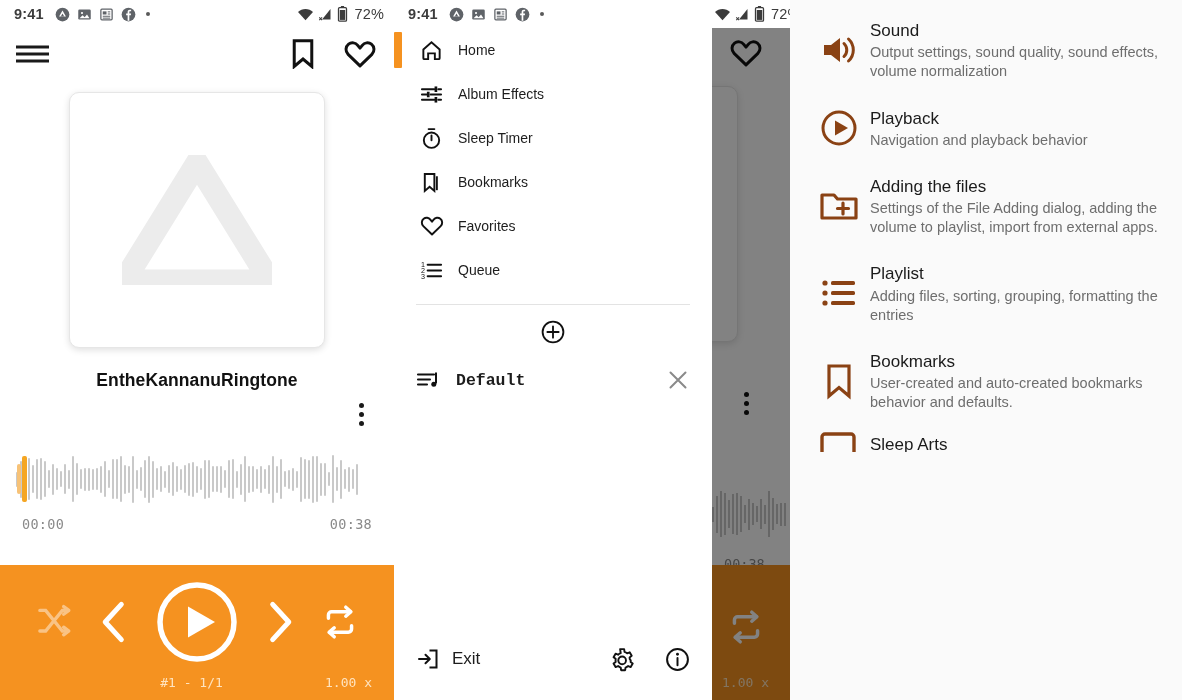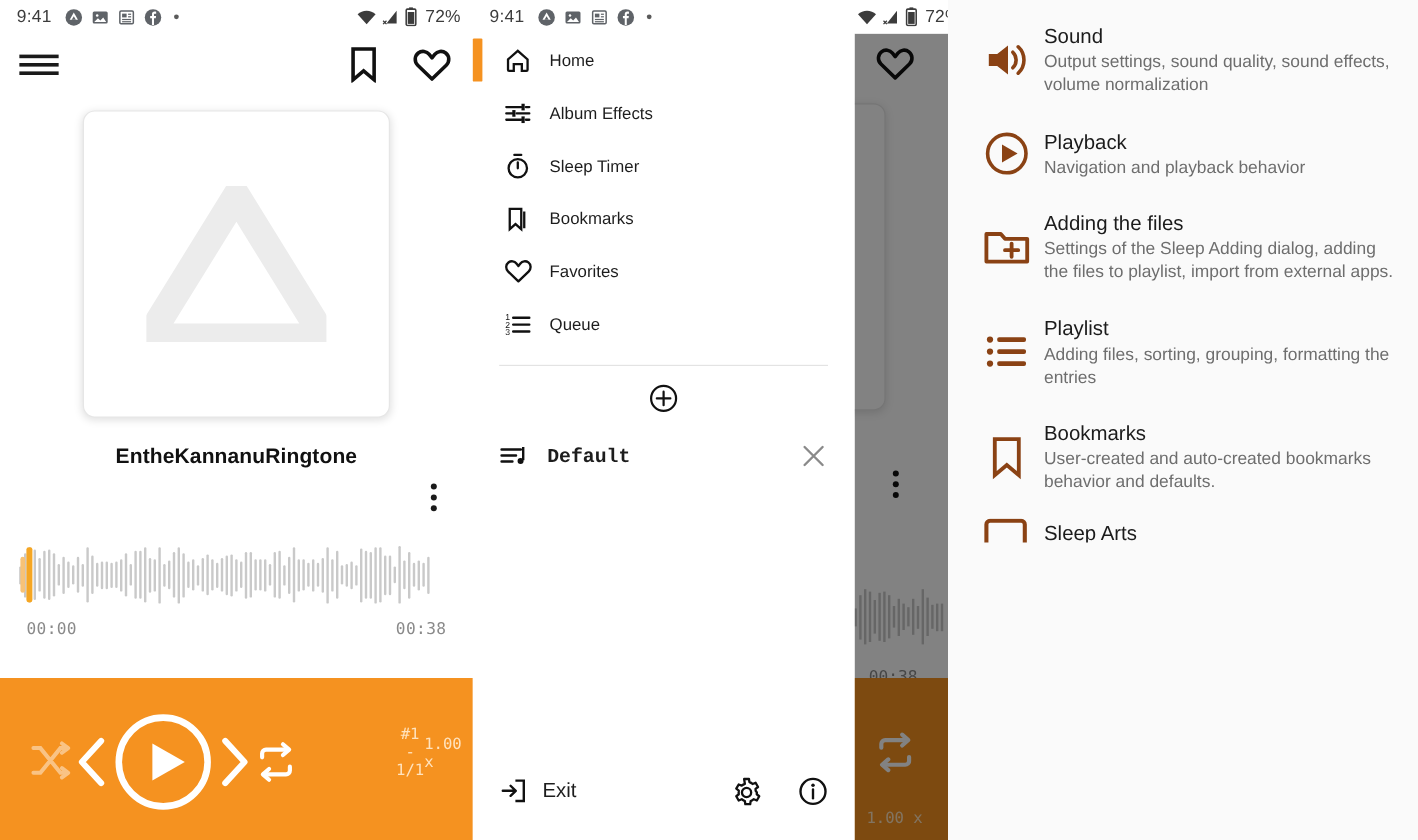--- a/index.html
+++ b/index.html
@@ -11,21 +11,21 @@
   }
   .stage { position:relative; width:1182px; height:700px; display:flex; }
 
   
   .statusbar {
     height:28px; display:flex; align-items:center;
     padding:0 10px 0 14px; background:#ffffff;
     font-size:14px; color:#4a4a4a; letter-spacing:.2px;
     position:relative; z-index:30;
   }
-  .sb-time { font-size:14.5px; color:#3c3c3c; font-weight:400; }
+  .sb-time { font-size:14.5px; color:#3c3c3c; font-weight:700; }
   .sb-left-icons { display:flex; align-items:center; gap:7px; margin-left:11px; }
   .sb-spacer { flex:1; }
   .sb-right { display:flex; align-items:center; gap:4px; }
   .sb-pct { font-size:14.5px; color:#3c3c3c; margin-left:2px; }
   .sb-dot { width:4px;height:4px;border-radius:50%;background:#5a5a5a;display:inline-block;margin-left:3px; }
 
   
   .panel-player {
     width:394px; height:700px; position:relative;
     background:#ffffff; display:flex; flex-direction:column;
@@ -65,21 +65,21 @@
     background:#F7C277; border-radius:2px;
   }
   .times {
     display:flex; justify-content:space-between;
     padding:6px 22px 0 22px; font-size:13.5px; color:#8a8a8a;
     font-family:"DejaVu Sans Mono", monospace; letter-spacing:.3px;
   }
 
   .controls {
     margin-top:auto; background:#F59220; height:135px;
-    position:relative; display:flex; flex-direction:row;
+    position:relative; display:flex; flex-direction:column;
   }
   .controls-row {
     flex:1; display:flex; align-items:center; justify-content:space-around;
     padding:4px 24px 0 24px;
   }
   .ctrl { cursor:pointer; display:flex; align-items:center; justify-content:center; }
   .ctrl.dim { opacity:.45; }
   .controls-foot {
     display:flex; justify-content:space-between; align-items:center;
     padding:0 22px 10px 22px; font-size:13px; color:#FFE3BE;
@@ -681,21 +681,21 @@
 
     <div class="set-item">
       <span class="set-ico">
         <svg width="44" height="44" viewBox="0 0 44 44">
           <path d="M5 11h12l3.5 4H39v19H5z" fill="none" stroke="#8A4214" stroke-width="3.2" stroke-linejoin="round"></path>
           <path d="M26 19v11M20.5 24.5h11" stroke="#8A4214" stroke-width="3.2" stroke-linecap="round"></path>
         </svg>
       </span>
       <span class="set-text">
         <span class="set-title">Adding the files</span>
-        <span class="set-sub" style="display:block">Settings of the Sleep Adding dialog, adding the files to playlist, import from external apps.</span>
+        <span class="set-sub" style="display:block">Settings of the File Adding dialog, adding the volume to playlist, import from external apps.</span>
       </span>
     </div>
 
     <div class="set-item">
       <span class="set-ico">
         <svg width="42" height="42" viewBox="0 0 42 42">
           <circle cx="7" cy="11" r="2.6" fill="#8A4214"></circle>
             <rect x="13" y="9" width="24" height="4" rx="1.6" fill="#8A4214"></rect>
           <circle cx="7" cy="21" r="2.6" fill="#8A4214"></circle>
             <rect x="13" y="19" width="24" height="4" rx="1.6" fill="#8A4214"></rect>

